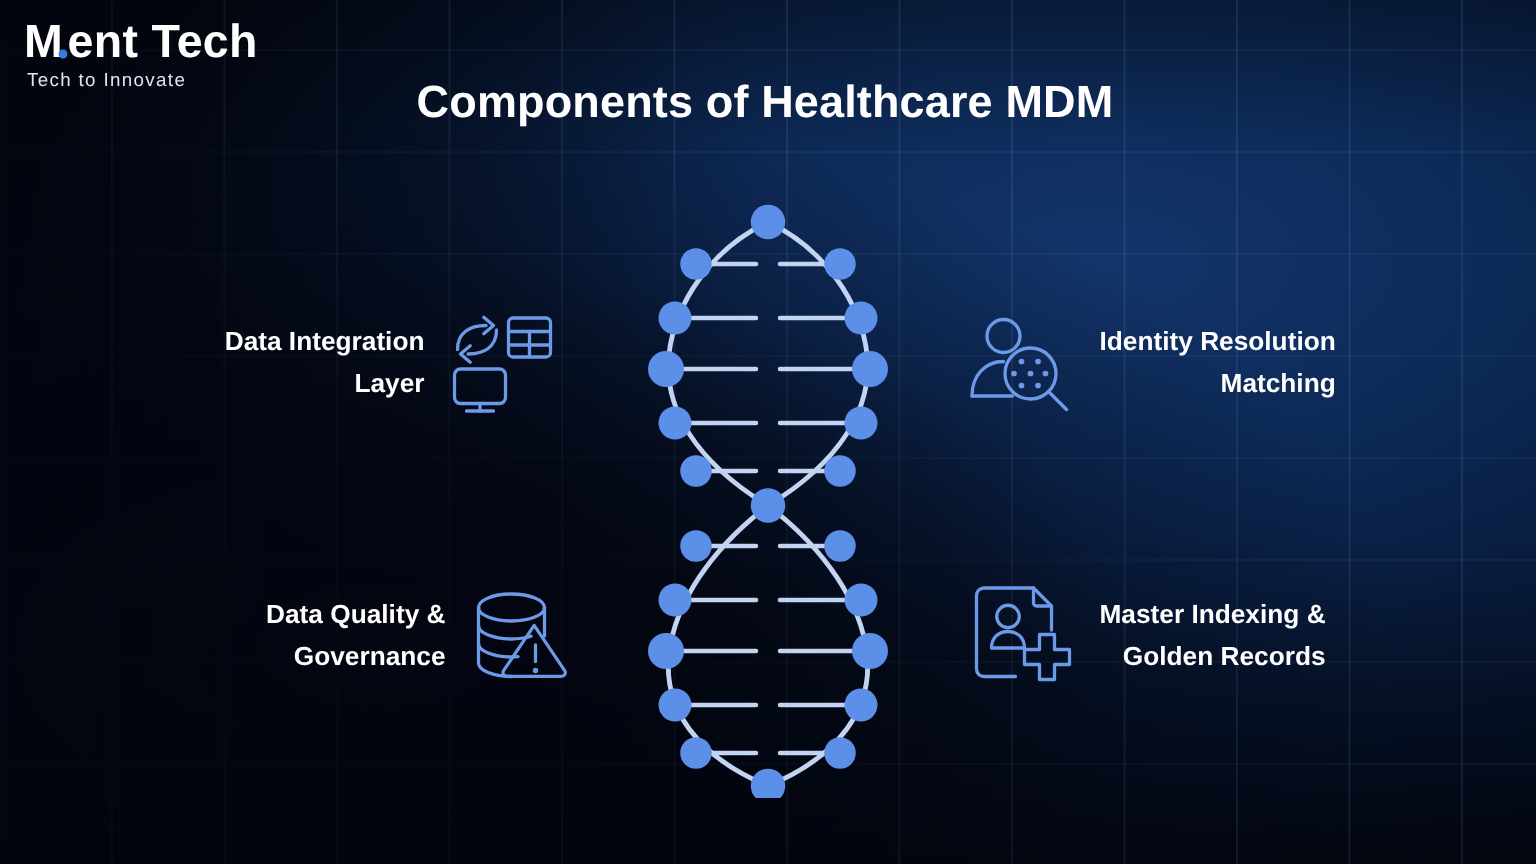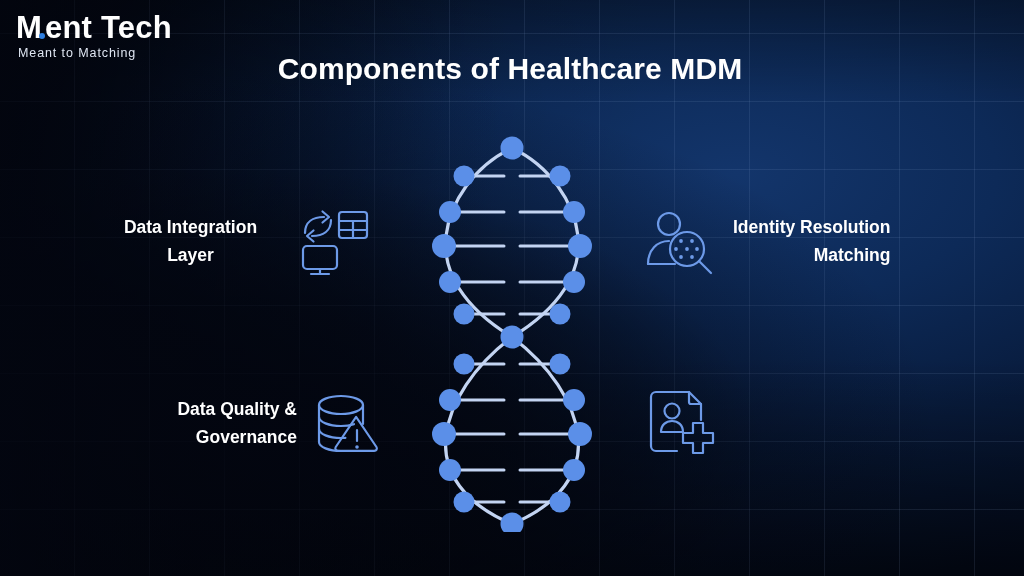--- a/index.html
+++ b/index.html
@@ -125,21 +125,21 @@
     flex: 0 0 72px;
     display: block;
   }
   .comp-icon svg { display: block; width: 72px; height: 72px; }
 
   
   #comp-data-integration  { left: 98px;  top: 206px; }
   #comp-data-quality      { left: 132px; top: 388px; }
   #comp-identity          { left: 645px; top: 206px; }
   #comp-master-indexing   { left: 645px; top: 388px; }
-  #comp-data-integration .comp-label { width: 185px; text-align: center; }
+  #comp-data-integration .comp-label { width: 185px; }
   #comp-data-quality     .comp-label { width: 165px; }
 
   
   .dna {
     position: absolute;
     left: 412px;
     top: 132px;
     width: 200px;
     height: 400px;
   }
@@ -150,21 +150,21 @@
 
 <div id="stage">
 
   <div class="bg-base"></div>
   <div class="bg-vignette"></div>
   <div class="bg-grid"></div>
   <div class="bg-grid-mask"></div>
 
   <div class="logo">
     <div class="logo-word"><span>M</span><span class="logo-dot"></span><span>ent Tech</span></div>
-    <div class="logo-tagline">Meant to Matching</div>
+    <div class="logo-tagline">Tech to Innovate</div>
   </div>
 
   <div class="page-title">Components of Healthcare MDM</div>
 
   <div class="dna">
     <svg viewBox="0 0 200 400" xmlns="http://www.w3.org/2000/svg" aria-hidden="true">
       <g stroke="#c3d4f2" stroke-width="3.2" stroke-linecap="round" fill="none">
 
         <path d="M100,16 C62,34 38,70 34,104"></path>
         <path d="M34,104 C30,140 52,176 100,205"></path>
@@ -312,15 +312,17 @@
           <path d="M44,4 L56,16 L56,32"></path>
           <path d="M56,16 L46,16 C44.9,16 44,15.1 44,14 L44,4"></path>
 
           <circle cx="27" cy="23" r="7.5"></circle>
           <path d="M16,44 C16,37 20.9,33 27,33 C33.1,33 38,37 38,44 Z"></path>
 
           <path d="M48,35 L58,35 L58,45 L68,45 L68,55 L58,55 L58,65 L48,65 L48,55 L38,55 L38,45 L48,45 Z"></path>
         </g>
       </svg>
     </span>
+    <div class="comp-label">Master Indexing &amp;
+Golden Records</div>
   </div>
 
 </div>
 
 </body></html>

